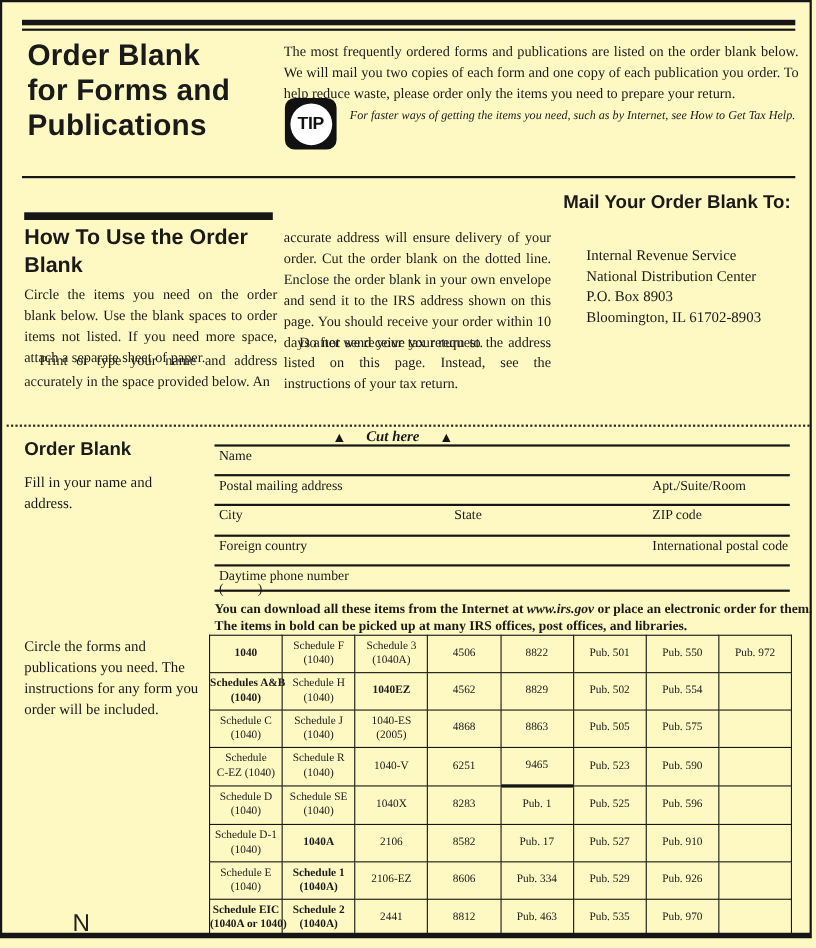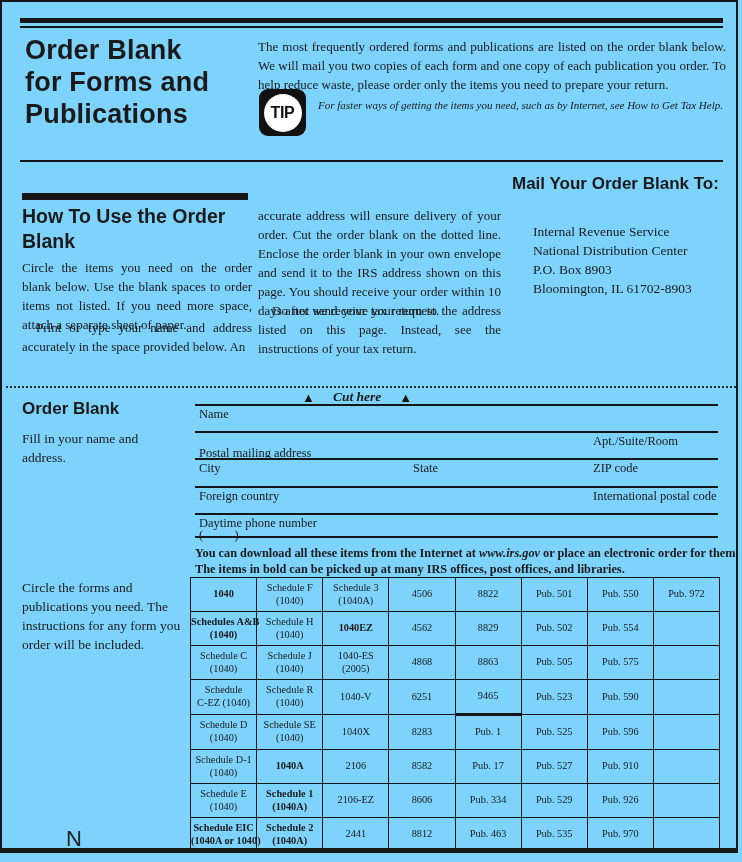--- a/index.html
+++ b/index.html
@@ -1,17 +1,17 @@
 <!DOCTYPE html>
 <html><head>
 <meta charset="utf-8">
 <style>
   html,body { margin:0; padding:0; background:#e8e8e8; }
   .page {
-    position:relative; width:742px; height:862px; background:#7dd3fc;
+    position:relative; width:742px; height:862px; background:#fef9c3;
     font-family:"Liberation Serif", serif; color:#1a1a1a; overflow:hidden;
   }
   .abs { position:absolute; }
   .frame {
     position:absolute; left:0; top:0; width:738px; height:853px;
     border:2px solid #161616; border-bottom-width:5px; box-sizing:border-box;
     pointer-events:none;
   }
   .rule { position:absolute; background:#161616; }
   .dotted-rule { position:absolute; border-top:2px dotted #2a2a2a; height:0; }
@@ -103,21 +103,21 @@
   <div class="abs" style="left:22px; top:578px; width:168px; font-size:13.5px; line-height:1.42;">Circle the forms and publications you need. The instructions for any form you order will be included.</div>
 
   <div class="rule" style="left:195px; top:404px; width:523px; height:2px;"></div>
   <div class="rule" style="left:195px; top:431px; width:523px; height:2px;"></div>
   <div class="rule" style="left:195px; top:458px; width:523px; height:2px;"></div>
   <div class="rule" style="left:195px; top:486px; width:523px; height:2px;"></div>
   <div class="rule" style="left:195px; top:513px; width:523px; height:2px;"></div>
   <div class="rule" style="left:195px; top:536px; width:523px; height:2px;"></div>
 
   <div class="field-label" style="left:199px; top:408px;">Name</div>
-  <div class="field-label" style="left:199px; top:435px;margin-top:12px;">Postal mailing address</div>
+  <div class="field-label" style="left:199px; top:435px;">Postal mailing address</div>
   <div class="field-label" style="left:593px; top:435px;">Apt./Suite/Room</div>
   <div class="field-label" style="left:199px; top:462px;">City</div>
   <div class="field-label" style="left:413px; top:462px;">State</div>
   <div class="field-label" style="left:593px; top:462px;">ZIP code</div>
   <div class="field-label" style="left:199px; top:490px;">Foreign country</div>
   <div class="field-label" style="left:593px; top:490px;">International postal code</div>
   <div class="field-label" style="left:199px; top:517px;">Daytime phone number</div>
   <div class="field-label" style="left:199px; top:529px;">(&nbsp;&nbsp;&nbsp;&nbsp;&nbsp;&nbsp;&nbsp;&nbsp;&nbsp;&nbsp;)</div>
 
   <div class="abs dl-note" style="left:195px; top:545px; width:534px;">

